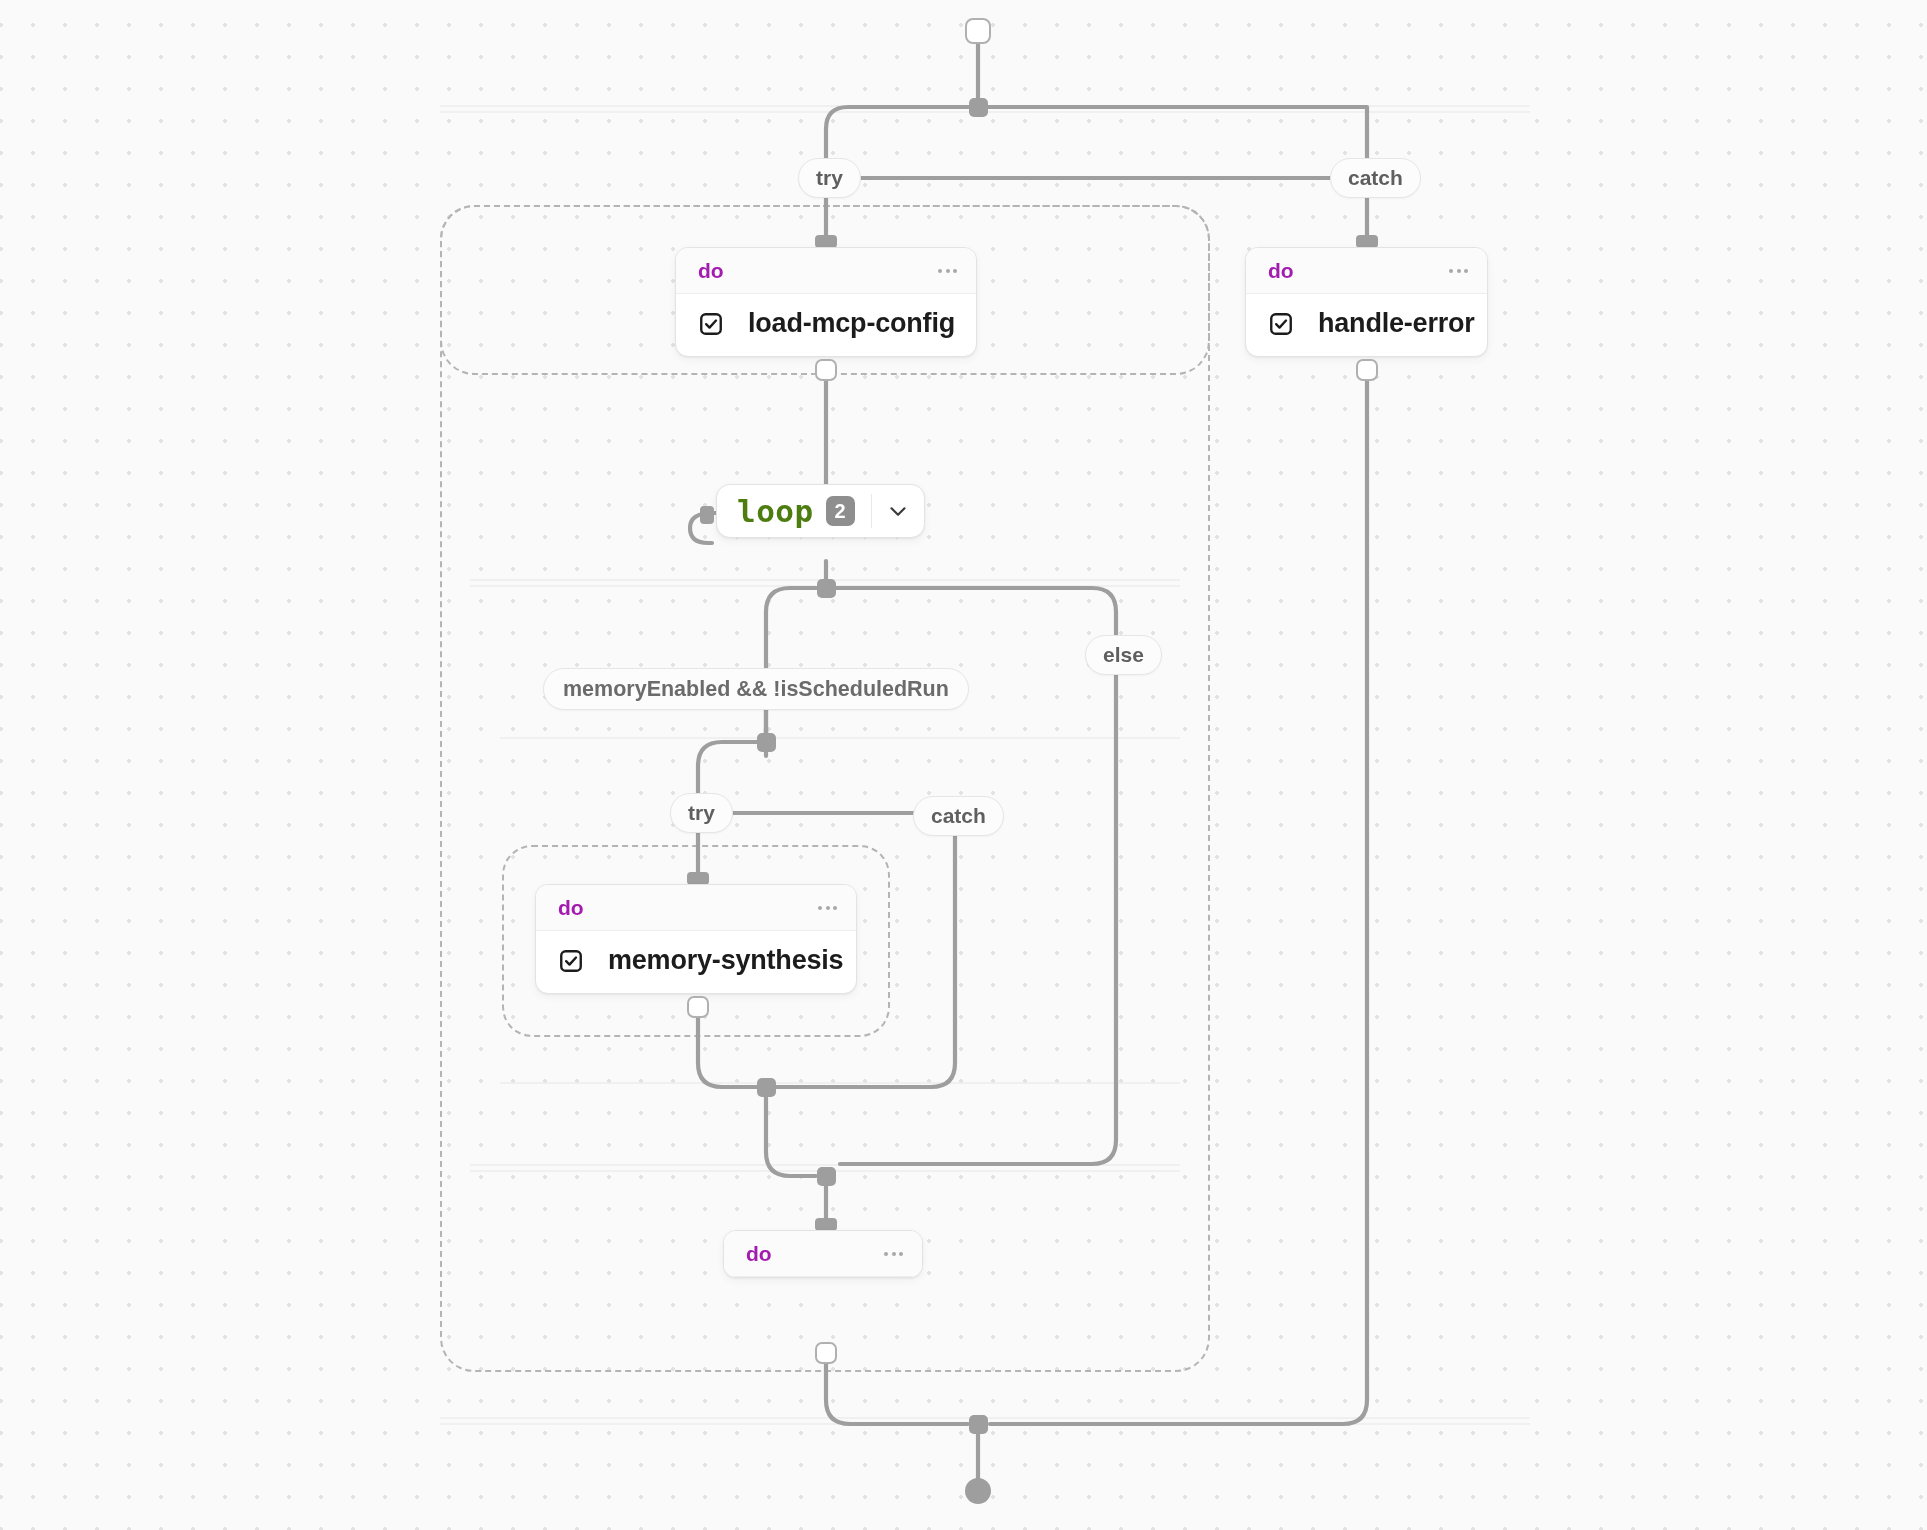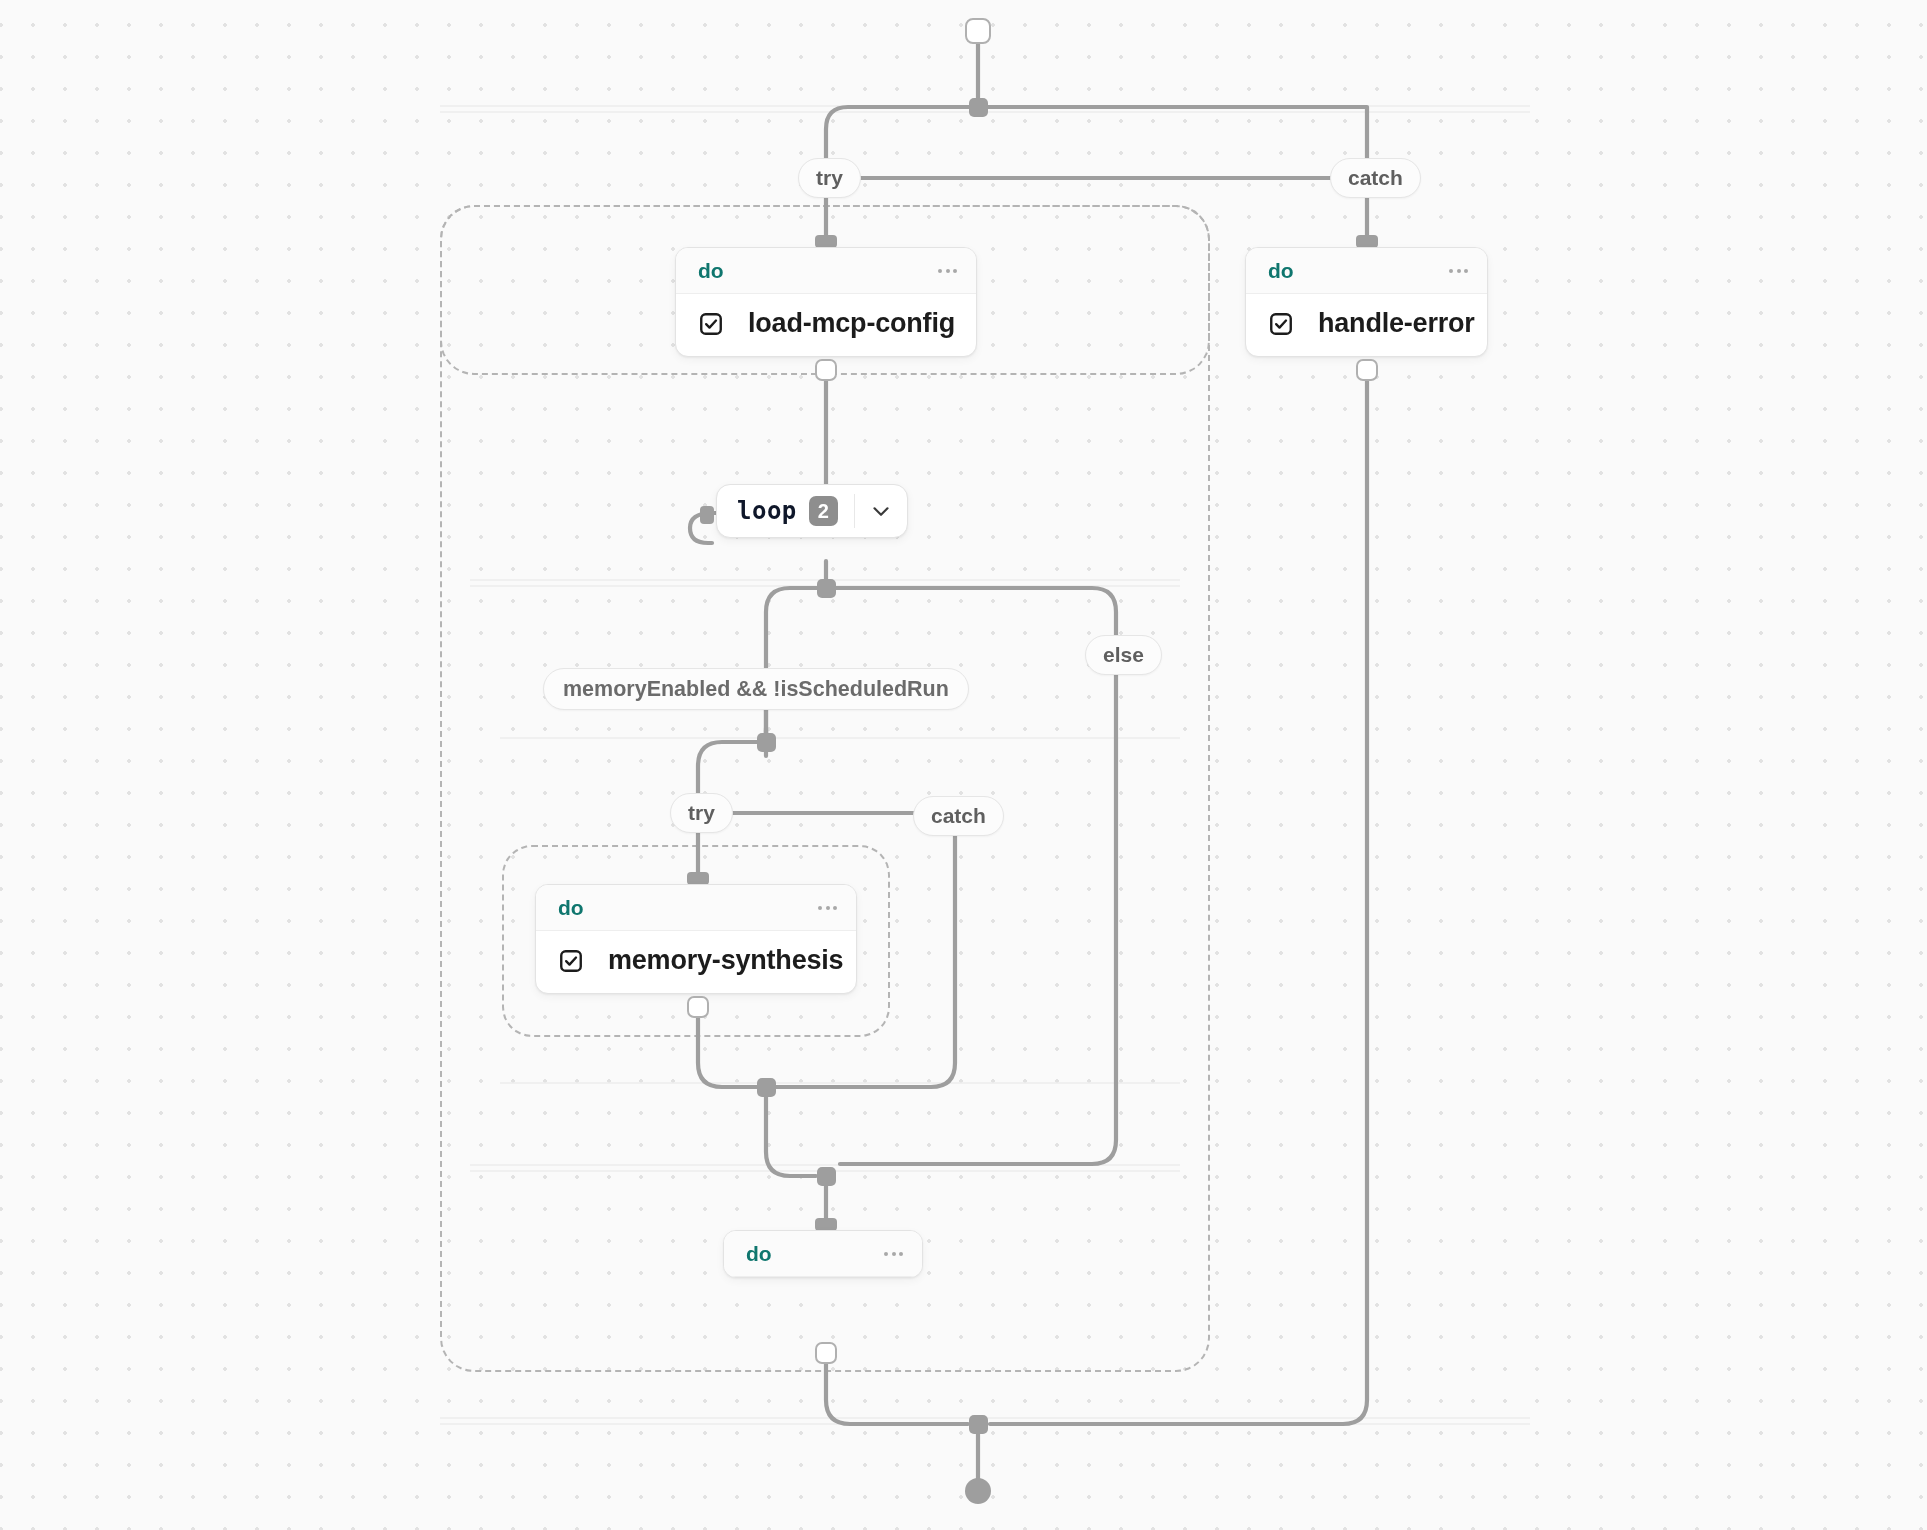--- a/index.html
+++ b/index.html
@@ -66,21 +66,21 @@
     height: 46px;
     background: #fbfbfb;
     border-bottom: 1px solid #eeeeee;
     display: flex;
     align-items: center;
     justify-content: space-between;
     padding: 0 19px 0 22px;
   }
   .card-head-label {
     font-size: 21px;
-    color: #0f766e;
+    color: #a21caf;
     line-height: 1;
   }
   .dots-icon {
     display: flex;
     gap: 3.5px;
     align-items: center;
     cursor: pointer;
   }
   .dots-icon i {
     width: 4px; height: 4px;
@@ -134,22 +134,22 @@
     overflow: hidden;
   }
   .loop-main {
     display: flex;
     align-items: center;
     gap: 12px;
     padding: 0 16px 0 20px;
   }
   .loop-label {
     font-family: "DejaVu Sans Mono", "Liberation Mono", monospace;
-    font-size: 24px;
-    color: #0f172a;
+    font-size: 31px;
+    color: #4d7c0f;
     letter-spacing: 0.5px;
   }
   .loop-badge {
     background: #8e8e8e;
     color: #ffffff;
     border-radius: 7px;
     min-width: 29px;
     height: 30px;
     display: flex;
     align-items: center;

